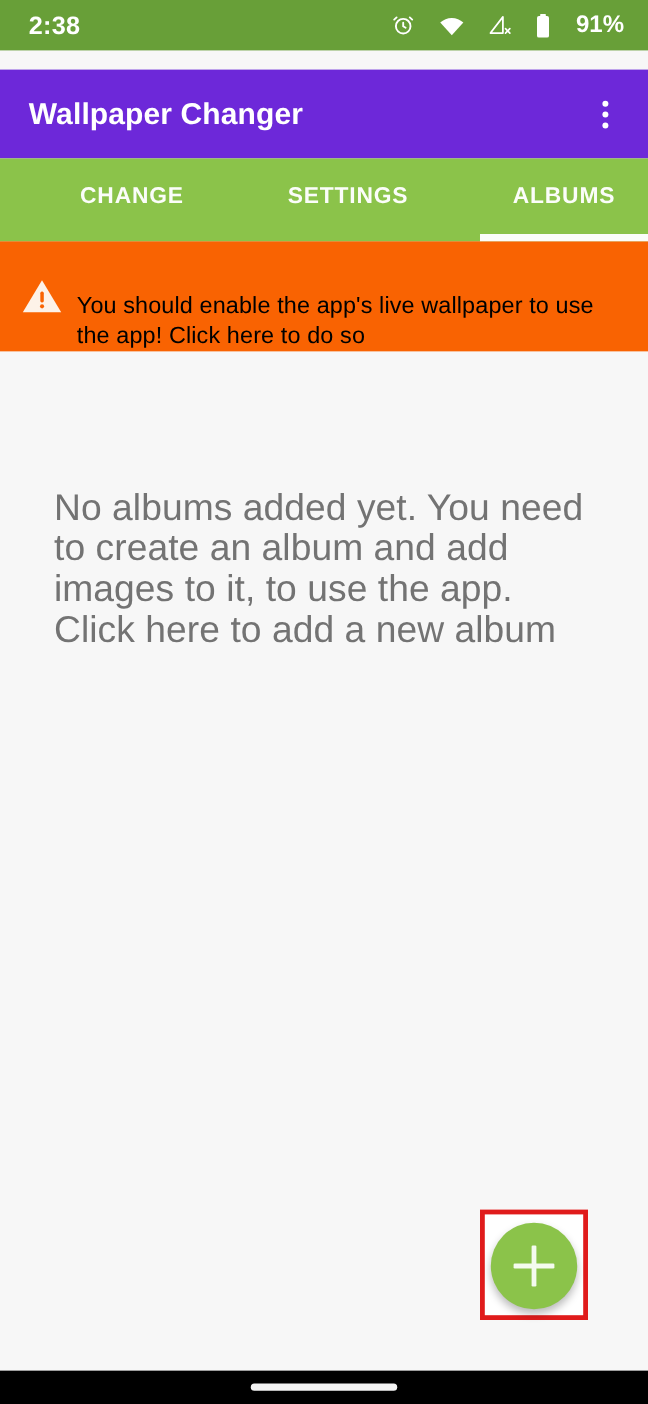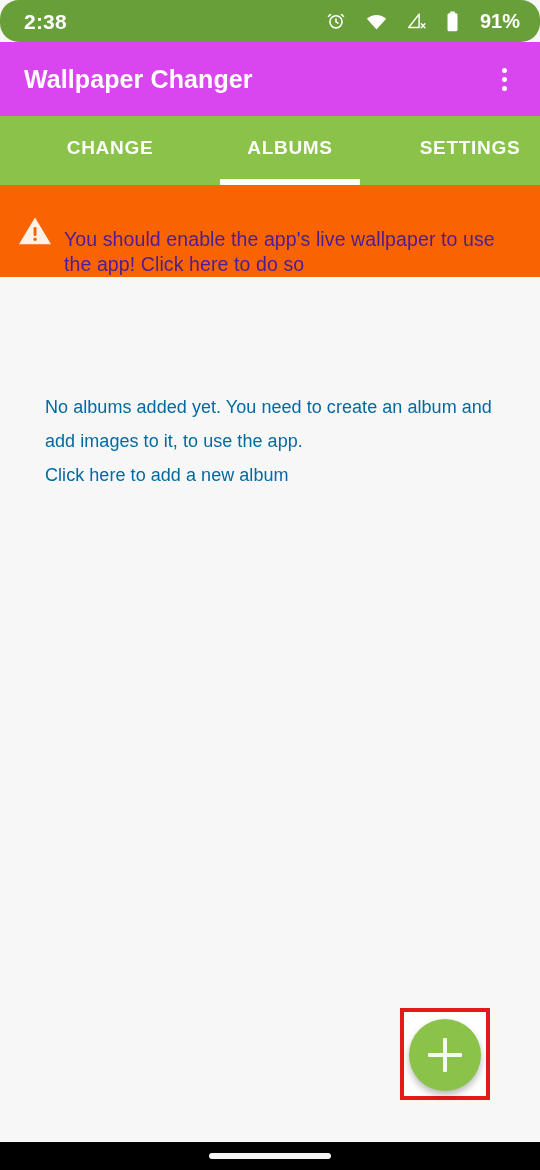--- a/index.html
+++ b/index.html
@@ -16,44 +16,44 @@
     display:flex; flex-direction:column;
   }
 
   
   .status-bar {
     height:42px; flex:0 0 42px;
     background:#689f38;
     display:flex; align-items:center;
     padding:0 20px 0 24px;
     color:#ffffff;
-    border-radius:19px;
   }
   .status-time {
     font-size:21px; font-weight:bold;
     letter-spacing:0.2px;
     line-height:1;
   }
   .status-icons {
     margin-left:auto;
     display:flex; align-items:center; gap:20px;
   }
   .status-icons svg { display:block; }
   .battery-pct {
     font-size:20px; font-weight:bold;
     margin-left:1px;
     line-height:1;
   }
 
   
   .app-bar {
     flex:0 0 74px;
-    background:#d946ef;
+    background:#6d28d9;
     display:flex; align-items:center;
     padding:0 14px 0 24px;
+    margin-top:16px;
   }
   .app-title {
     color:#ffffff;
     font-size:25px;
     font-weight:bold;
     letter-spacing:0.1px;
   }
   .overflow-btn {
     margin-left:auto;
     width:44px; height:44px;
@@ -103,41 +103,41 @@
     background:#f96302;
     display:flex; align-items:center;
     padding:0 18px 0 12px;
     cursor:pointer;
   }
   .warn-icon {
     flex:0 0 46px;
     display:flex; align-items:center; justify-content:center;
   }
   .warn-text {
-    color:#4c1d95;
+    color:#000000;
     font-size:19.5px;
     line-height:25px;
     letter-spacing:0.1px;
     padding-left:6px;
     margin-top:42px;
   }
 
   
   .content {
     flex:1 1 auto;
     position:relative;
     background:#f7f7f7;
     overflow:hidden;
   }
   .empty-msg {
     position:absolute;
     left:45px; top:113px;
     width:450px;
-    color:#0369a1;
-    font-size:18px;
+    color:#737373;
+    font-size:31px;
     line-height:34px;
     letter-spacing:0.05px;
     white-space:pre-line;
     cursor:pointer;
   }
 
   
   .fab-highlight {
     position:absolute;
     left:400px; top:1008px;
@@ -219,25 +219,25 @@
       <i></i>
       <i></i>
       <i></i>
     </div>
   </div>
 
   <div class="tab-bar">
     <div class="tab">
       <span>CHANGE</span>
     </div>
+    <div class="tab">
+      <span>SETTINGS</span>
+    </div>
     <div class="tab selected">
       <span>ALBUMS</span>
-    </div>
-    <div class="tab">
-      <span>SETTINGS</span>
     </div>
   </div>
 
   <div class="warning-banner">
     <span class="warn-icon">
       <svg width="34" height="30" viewBox="0 0 34 30" fill="#fdf2e8">
         <path d="M17 1.6 33 28.2H1L17 1.6z"></path>
         <rect x="15.6" y="11" width="2.9" height="9" rx="1.3" fill="#f96302"></rect>
         <circle cx="17.05" cy="23.3" r="1.7" fill="#f96302"></circle>
       </svg>

